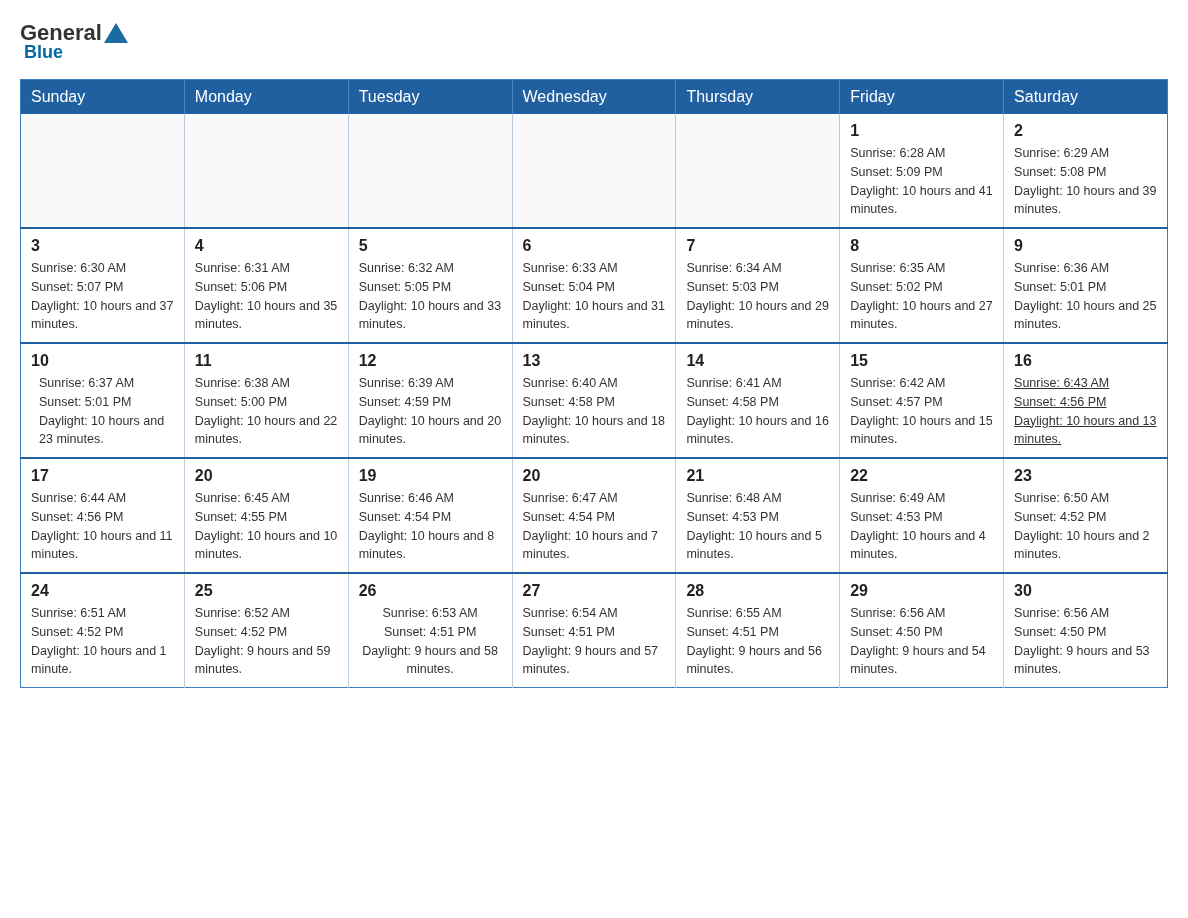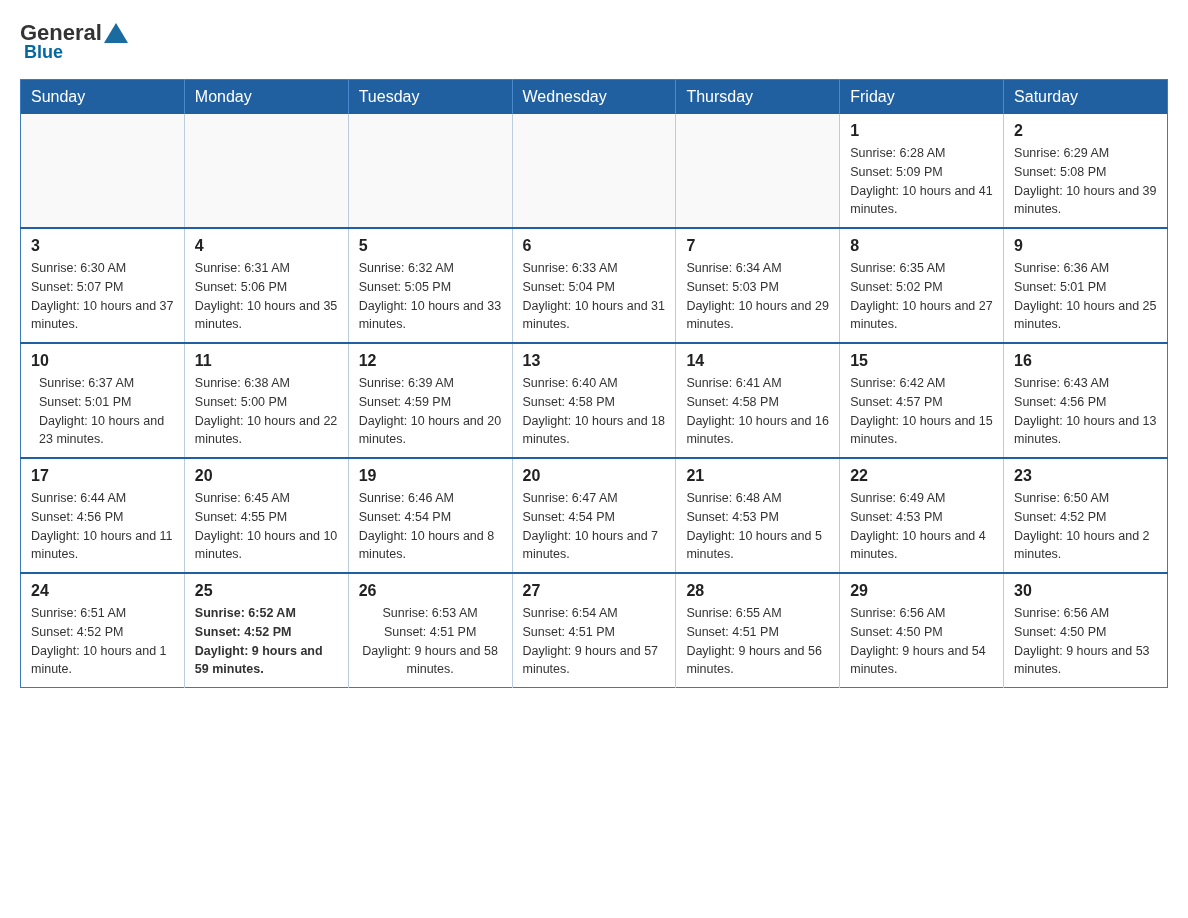--- a/index.html
+++ b/index.html
@@ -210,21 +210,21 @@
 Daylight: 10 hours and 16 minutes.</div>
         </td>
         <td>
           <span class="day-number">15</span>
           <div class="day-info" style="white-space: pre-line;">Sunrise: 6:42 AM
 Sunset: 4:57 PM
 Daylight: 10 hours and 15 minutes.</div>
         </td>
         <td>
           <span class="day-number">16</span>
-          <div class="day-info" style="white-space: pre-line;">Sunrise: 6:43 AM
+          <div class="day-info" style="white-space: pre-line; text-decoration: underline;">Sunrise: 6:43 AM
 Sunset: 4:56 PM
 Daylight: 10 hours and 13 minutes.</div>
         </td>
       </tr>
       <tr>
         <td>
           <span class="day-number">17</span>
           <div class="day-info" style="white-space: pre-line;">Sunrise: 6:44 AM
 Sunset: 4:56 PM
 Daylight: 10 hours and 11 minutes.</div>
@@ -268,21 +268,21 @@
       </tr>
       <tr>
         <td>
           <span class="day-number">24</span>
           <div class="day-info" style="white-space: pre-line;">Sunrise: 6:51 AM
 Sunset: 4:52 PM
 Daylight: 10 hours and 1 minute.</div>
         </td>
         <td>
           <span class="day-number">25</span>
-          <div class="day-info" style="white-space: pre-line; font-weight: bold;">Sunrise: 6:52 AM
+          <div class="day-info" style="white-space: pre-line;">Sunrise: 6:52 AM
 Sunset: 4:52 PM
 Daylight: 9 hours and 59 minutes.</div>
         </td>
         <td>
           <span class="day-number">26</span>
           <div class="day-info" style="white-space: pre-line; text-align: center;">Sunrise: 6:53 AM
 Sunset: 4:51 PM
 Daylight: 9 hours and 58 minutes.</div>
         </td>
         <td>

